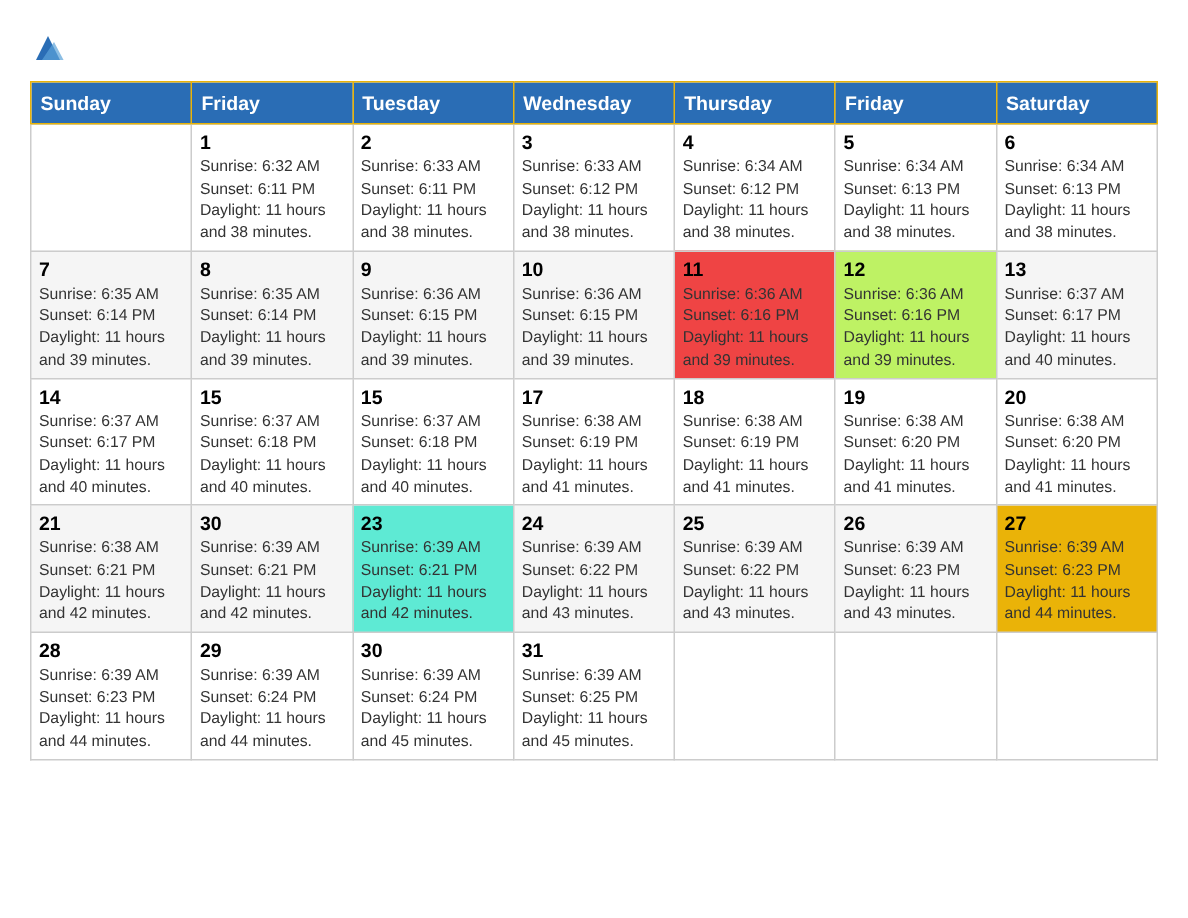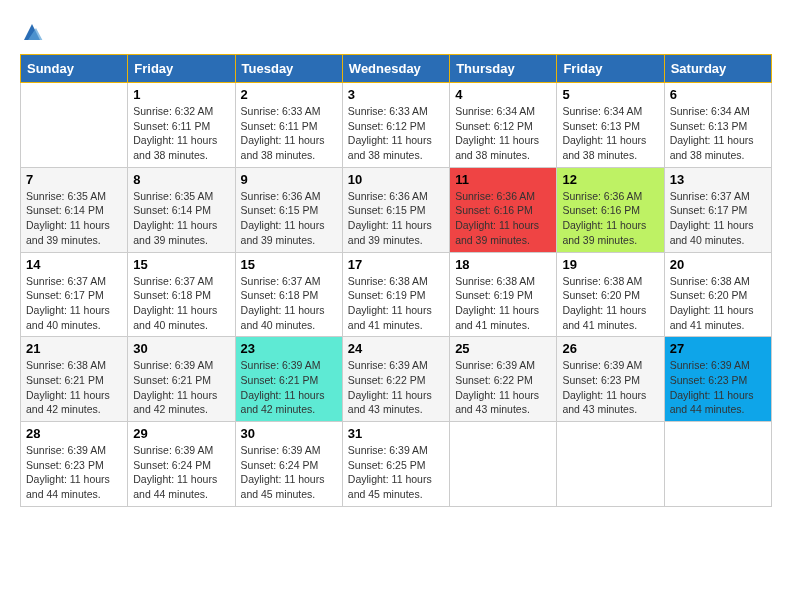--- a/index.html
+++ b/index.html
@@ -225,21 +225,21 @@
           <div class="day-info">Sunrise: 6:39 AM<br>Sunset: 6:22 PM<br>Daylight: 11 hours and 43 minutes.</div>
         </td>
         <td style="background: rgb(245, 245, 245);">
           <span class="day-number">25</span>
           <div class="day-info">Sunrise: 6:39 AM<br>Sunset: 6:22 PM<br>Daylight: 11 hours and 43 minutes.</div>
         </td>
         <td style="background: rgb(245, 245, 245);">
           <span class="day-number">26</span>
           <div class="day-info">Sunrise: 6:39 AM<br>Sunset: 6:23 PM<br>Daylight: 11 hours and 43 minutes.</div>
         </td>
-        <td style="background: #0ea5e9;">
+        <td style="background: #eab308;">
           <span class="day-number">27</span>
           <div class="day-info">Sunrise: 6:39 AM<br>Sunset: 6:23 PM<br>Daylight: 11 hours and 44 minutes.</div>
         </td>
       </tr>
       <tr>
         <td>
           <span class="day-number">28</span>
           <div class="day-info">Sunrise: 6:39 AM<br>Sunset: 6:23 PM<br>Daylight: 11 hours and 44 minutes.</div>
         </td>
         <td>

